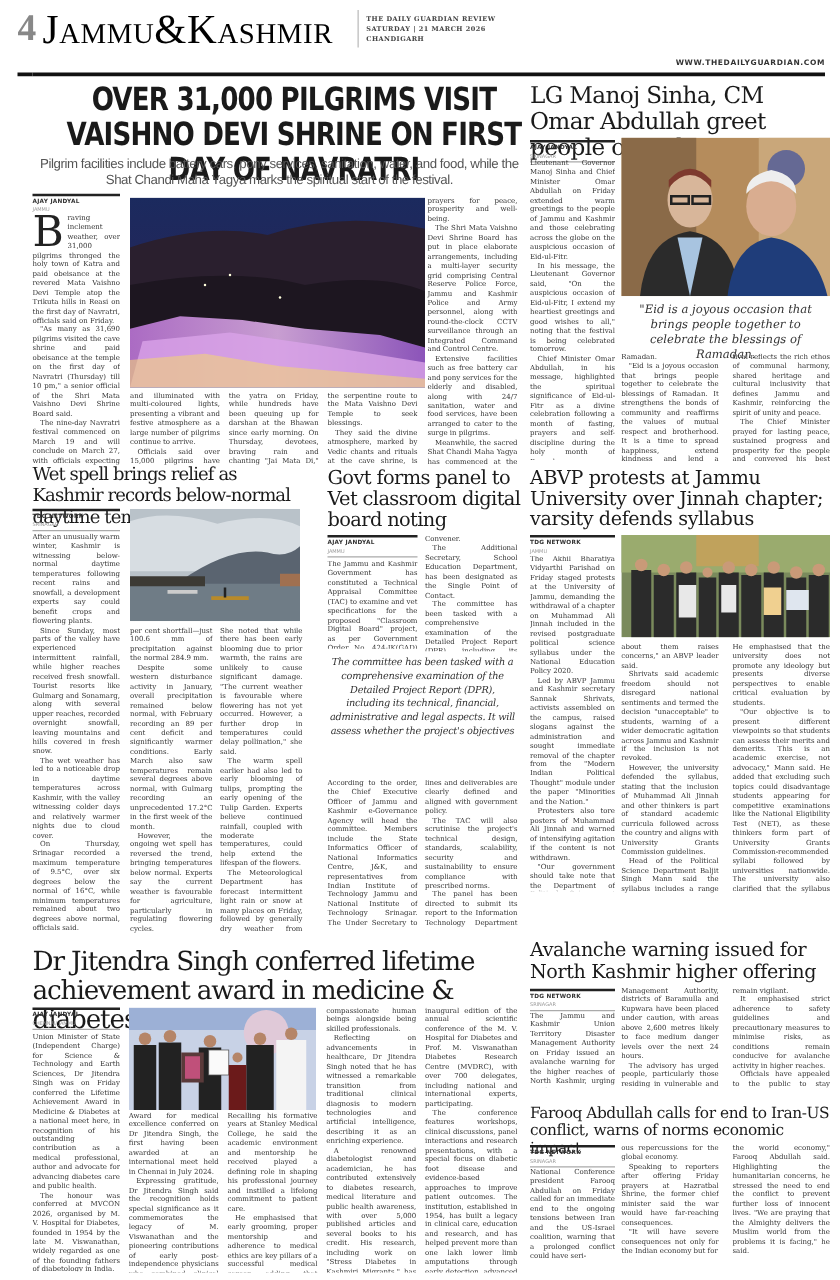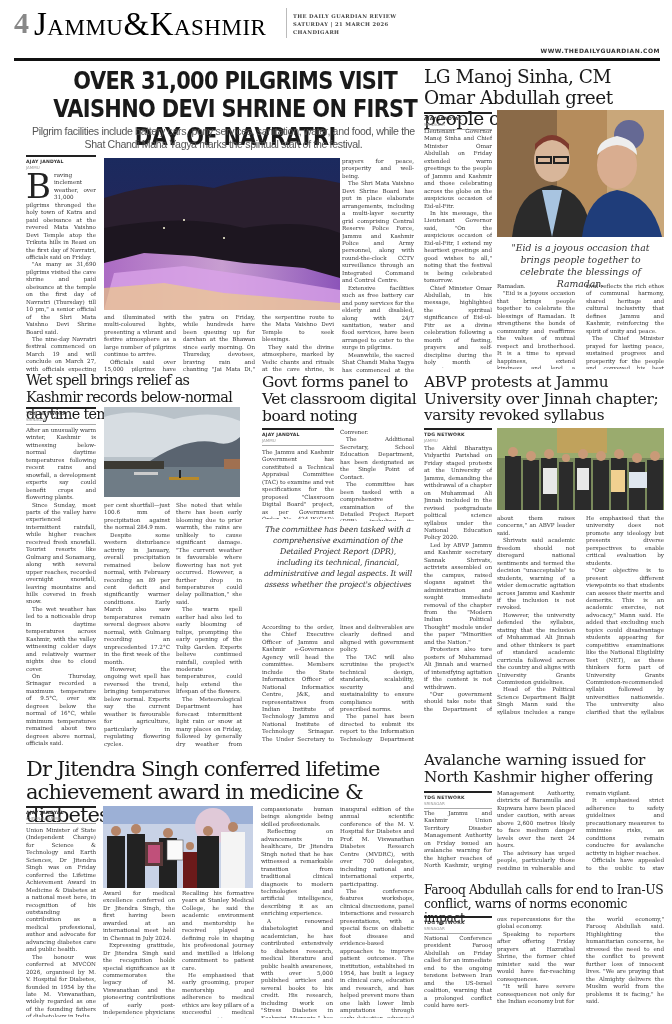--- a/index.html
+++ b/index.html
@@ -199,21 +199,21 @@
 <div class="abs pullquote" style="left:262px; top:524px; width:152px; font-size:7.8px; line-height:11px; letter-spacing:-0.2px;">The committee has been tasked with a comprehensive examination of the Detailed Project Report (DPR), including its technical, financial, administrative and legal aspects. It will assess whether the project's objectives</div>
 <div class="abs body-text" style="left:262px; top:624px; width:72px; height:118px;">
   <p class="first">According to the order, the Chief Executive Officer of Jammu and Kashmir e-Governance Agency will head the committee. Members include the State Informatics Officer of National Informatics Centre, J&amp;K, and representatives from Indian Institute of Technology Jammu and National Institute of Technology Srinagar. The Under Secretary to the Government, Information Technology Department, will serve as Member-</p>
 </div>
 <div class="abs body-text" style="left:340px; top:624px; width:74px; height:118px;">
   <p class="first">lines and deliverables are clearly defined and aligned with government policy.</p>
   <p>The TAC will also scrutinise the project's technical design, standards, scalability, security and sustainability to ensure compliance with prescribed norms.</p>
   <p>The panel has been directed to submit its report to the Information Technology Department within 45 days from the issuance of the order.</p>
 </div>
 
-<div class="abs headline-serif" style="left:424px; top:374px; width:244px; font-size:15.3px; line-height:16.5px; letter-spacing:-0.3px;">ABVP protests at Jammu University over Jinnah chapter; varsity revoked syllabus</div>
+<div class="abs headline-serif" style="left:424px; top:374px; width:244px; font-size:15.3px; line-height:16.5px; letter-spacing:-0.3px;">ABVP protests at Jammu University over Jinnah chapter; varsity defends syllabus</div>
 <div class="abs byline-block" style="left:424px; top:428px; width:68px;">
   <div class="byline">TDG NETWORK</div>
   <div class="dateline">JAMMU</div>
 </div>
 <div class="abs body-text" style="left:424px; top:445px; width:68px; height:268px;">
   <p class="first">The Akhil Bharatiya Vidyarthi Parishad on Friday staged protests at the University of Jammu, demanding the withdrawal of a chapter on Muhammad Ali Jinnah included in the revised postgraduate political science syllabus under the National Education Policy 2020.</p>
   <p>Led by ABVP Jammu and Kashmir secretary Sannak Shrivats, activists assembled on the campus, raised slogans against the administration and sought immediate removal of the chapter from the "Modern Indian Political Thought" module under the paper "Minorities and the Nation."</p>
   <p>Protesters also tore posters of Muhammad Ali Jinnah and warned of intensifying agitation if the content is not withdrawn.</p>
   <p>"Our government should take note that the Department of Political Science at Jammu University has released its syllabus for 2026-2028. In it, certain individuals, including Jinnah and Sir Syed Ahmed Khan, are being presented as representatives of minorities. These figures were associated with the partition and the Two-Nation Theory. Teaching</p>
 </div>

